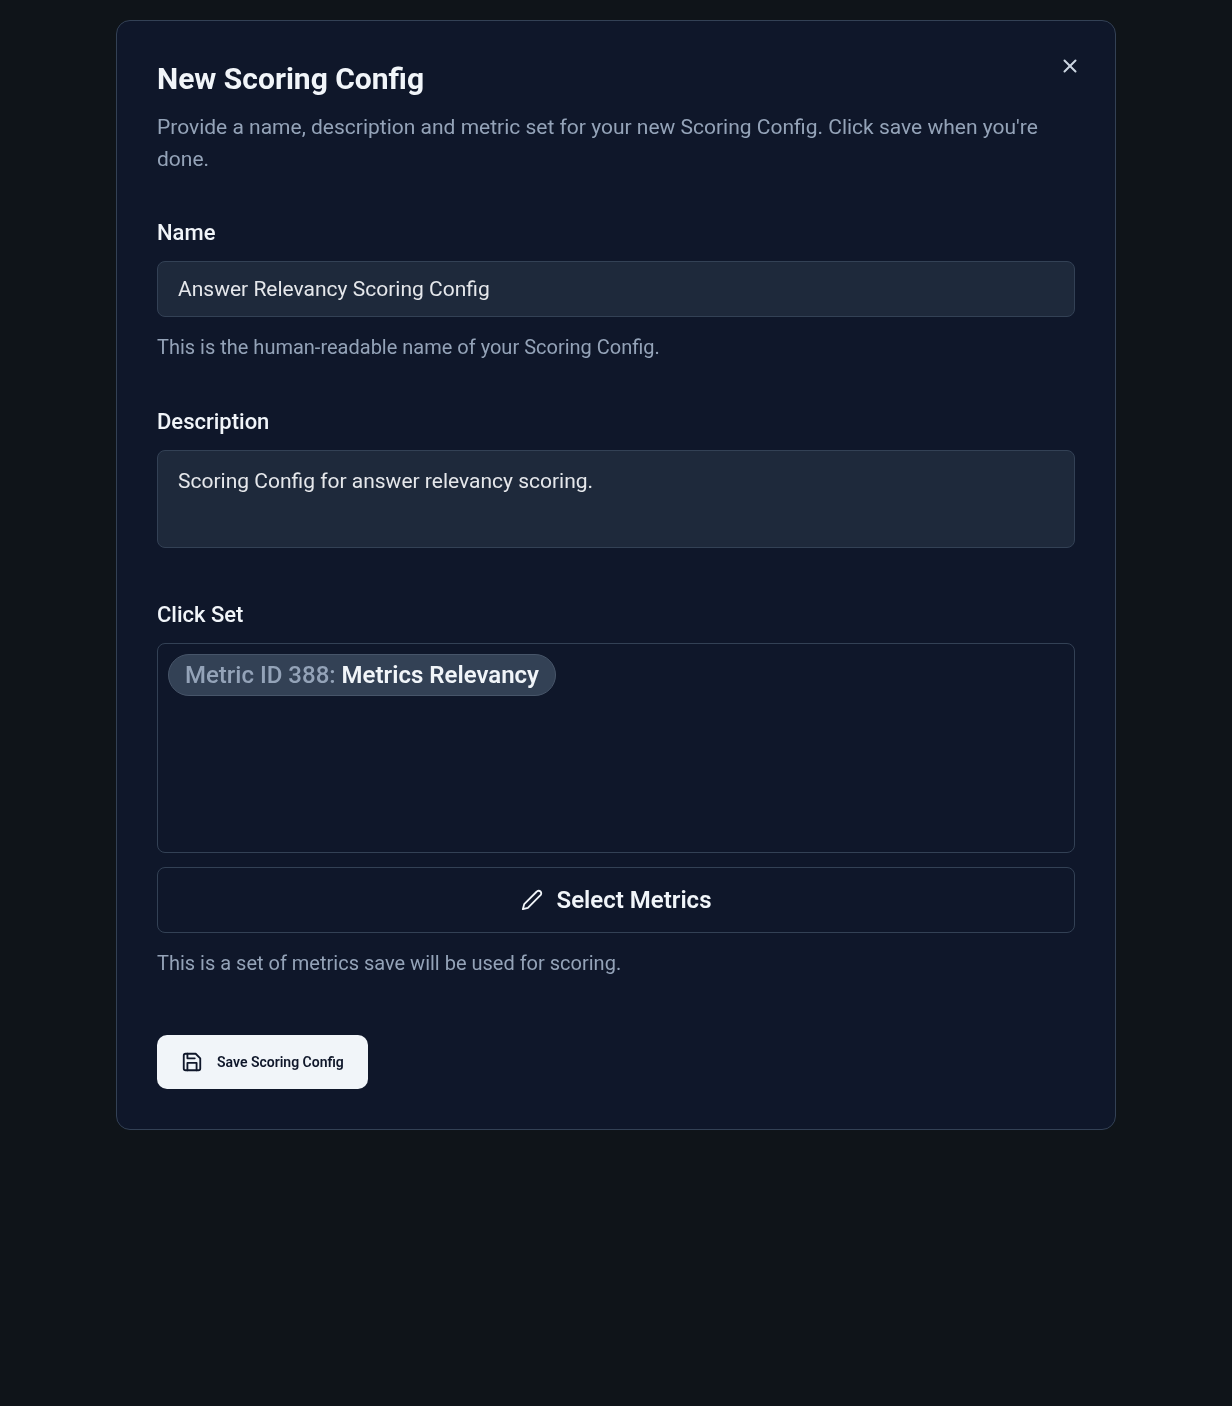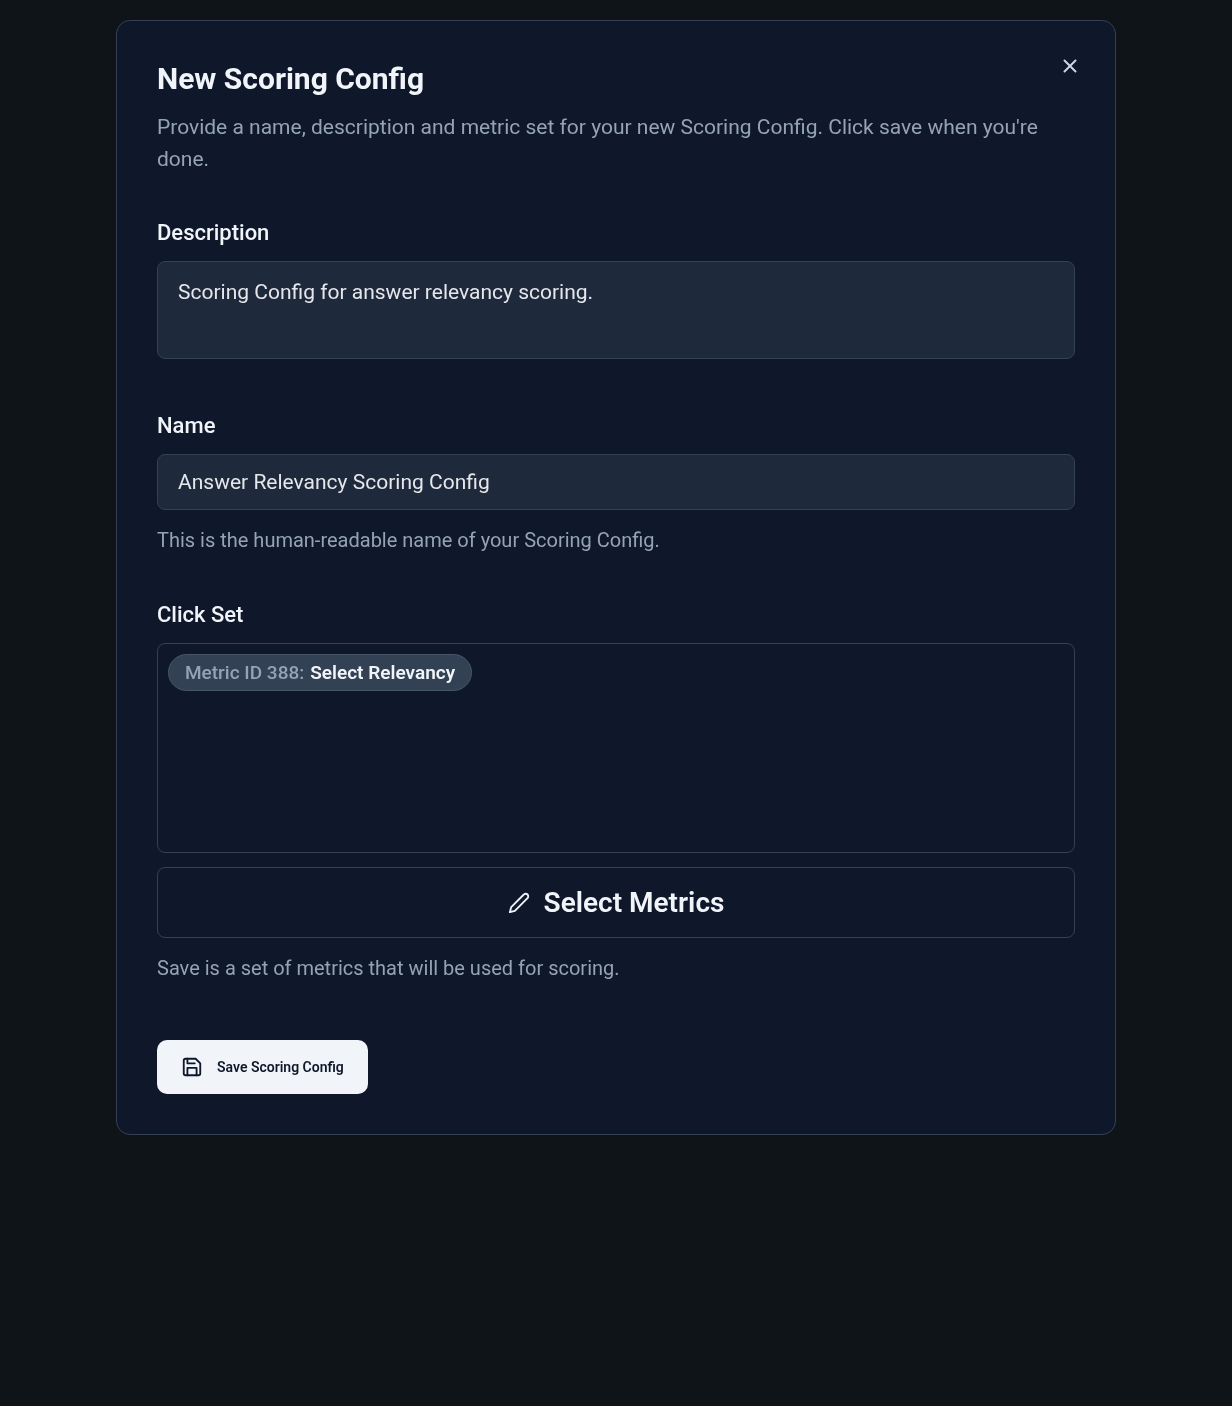--- a/index.html
+++ b/index.html
@@ -102,38 +102,38 @@
       min-height: 210px;
       margin-bottom: 14px;
     }
     .metric-chip {
       display: inline-flex;
       align-items: center;
       background: #334155;
       border: 1px solid #475569;
       border-radius: 999px;
       padding: 6px 16px;
-      font-size: 19px;
+      font-size: 24px;
       gap: 6px;
     }
     .metric-chip-id {
       color: #94a3b8;
       font-weight: 500;
     }
     .metric-chip-name {
       color: #f1f5f9;
       font-weight: 600;
     }
     .select-metrics-btn {
       width: 100%;
       background: transparent;
       border: 1px solid #334155;
       border-radius: 8px;
       padding: 18px;
-      font-size: 28px;
+      font-size: 24px;
       font-weight: 600;
       color: #f1f5f9;
       cursor: pointer;
       display: flex;
       align-items: center;
       justify-content: center;
       gap: 14px;
       font-family: inherit;
     }
     .select-metrics-btn svg {
@@ -171,45 +171,45 @@
       <line x1="6" y1="6" x2="18" y2="18"></line>
     </svg>
   </button>
 
   <div class="modal-header">
     <h1 class="modal-title">New Scoring Config</h1>
     <p class="modal-subtitle">Provide a name, description and metric set for your new Scoring Config. Click save when you're done.</p>
   </div>
 
   <div class="form-group">
-    <label class="form-label">Description</label>
-    <textarea class="form-textarea" style="">Scoring Config for answer relevancy scoring.</textarea>
-  </div>
-
-  <div class="form-group">
     <label class="form-label">Name</label>
     <input type="text" class="form-input" value="Answer Relevancy Scoring Config" style="">
     <p class="form-help">This is the human-readable name of your Scoring Config.</p>
+  </div>
+
+  <div class="form-group">
+    <label class="form-label">Description</label>
+    <textarea class="form-textarea" style="">Scoring Config for answer relevancy scoring.</textarea>
   </div>
 
   <div class="form-group">
     <label class="form-label">Click Set</label>
     <div class="metric-box">
       <span class="metric-chip">
         <span class="metric-chip-id">Metric ID 388:</span>
-        <span class="metric-chip-name">Select Relevancy</span>
+        <span class="metric-chip-name">Metrics Relevancy</span>
       </span>
     </div>
     <button class="select-metrics-btn">
       <svg viewBox="0 0 24 24" fill="none" stroke="currentColor" stroke-width="2" stroke-linecap="round" stroke-linejoin="round">
         <path d="M17 3a2.85 2.85 0 1 1 4 4L7.5 20.5 2 22l1.5-5.5L17 3z"></path>
       </svg>
       <span>Select Metrics</span>
     </button>
-    <p class="form-help">Save is a set of metrics that will be used for scoring.</p>
+    <p class="form-help">This is a set of metrics save will be used for scoring.</p>
   </div>
 
   <button class="save-btn">
     <svg viewBox="0 0 24 24" fill="none" stroke="currentColor" stroke-width="2" stroke-linecap="round" stroke-linejoin="round">
       <path d="M19 21H5a2 2 0 0 1-2-2V5a2 2 0 0 1 2-2h11l5 5v11a2 2 0 0 1-2 2z"></path>
       <polyline points="17 21 17 13 7 13 7 21"></polyline>
       <polyline points="7 3 7 8 15 8"></polyline>
     </svg>
     <span>Save Scoring Config</span>
   </button>

